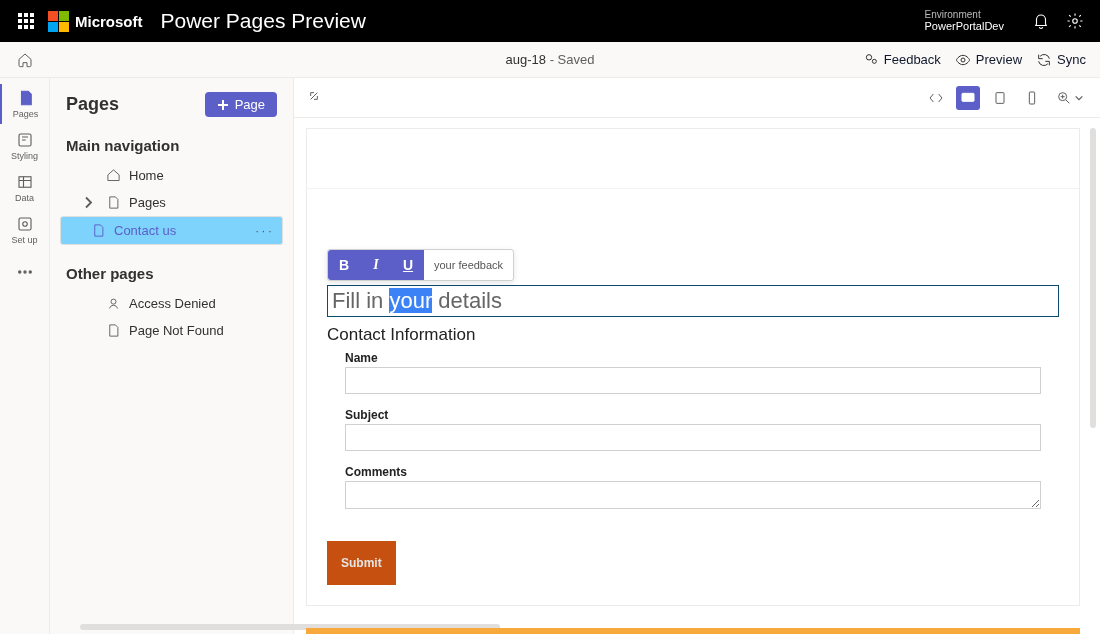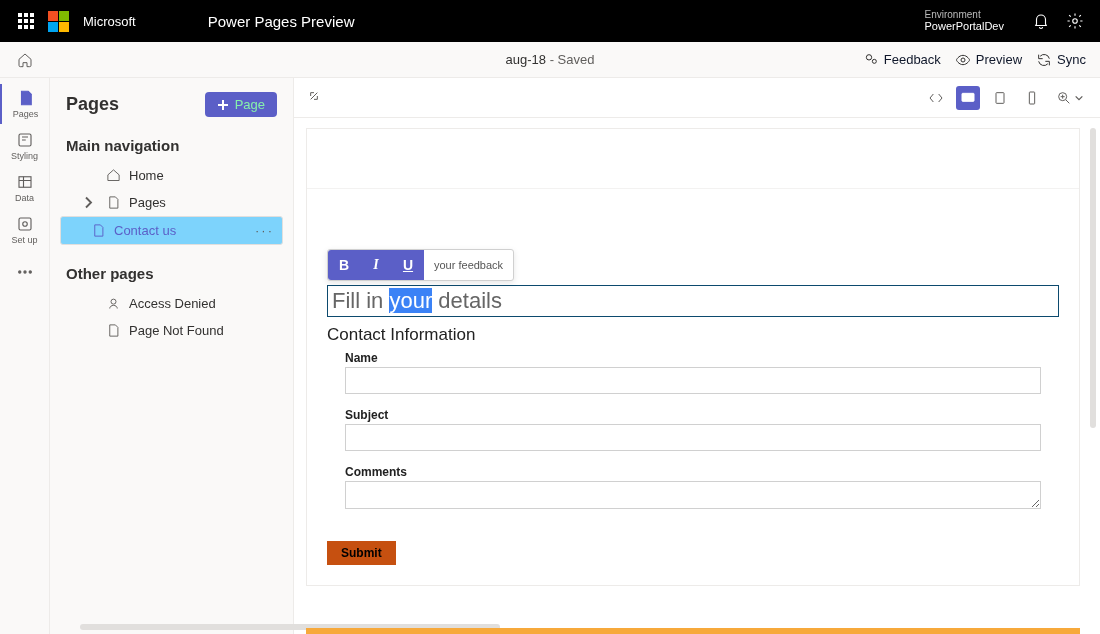--- a/index.html
+++ b/index.html
@@ -6,22 +6,22 @@
   html, body { width: 1100px; height: 634px; overflow: hidden; }
 
   
   .topbar { height: 42px; background: #000; color: #fff; display: flex; align-items: center; padding: 0 8px; }
   .waffle { width: 36px; display:flex; align-items:center; justify-content:center; }
   .waffle svg { width:16px; height:16px; fill:#fff; }
   .mslogo { display:flex; align-items:center; gap:6px; margin-left:4px; }
   .mslogo .sq { display:grid; grid-template-columns:10px 10px; grid-template-rows:10px 10px; gap:1px; }
   .mslogo .sq span:nth-child(1){background:#f25022;} .mslogo .sq span:nth-child(2){background:#7fba00;}
   .mslogo .sq span:nth-child(3){background:#00a4ef;} .mslogo .sq span:nth-child(4){background:#ffb900;}
-  .mslogo b { font-weight:400; font-size:13px;margin-left:8px; }
-  .product { margin-left:72px; font-size:15px; }
+  .mslogo b { font-weight:700; font-size:15px; }
+  .product { margin-left:18px; font-size:21px; }
   .topbar .spacer { flex:1; }
   .env { font-size:11px; line-height:1.1; margin-right:20px; display:flex; gap:8px; align-items:flex-start;}
   .env .lbl { color:#bbb; font-size:10px; display:block; }
   .topicon { width:34px; display:flex; align-items:center; justify-content:center; }
   .topicon svg { width:18px; height:18px; stroke:#fff; fill:none; stroke-width:1.5; }
 
   
   .subbar { height: 36px; background:#faf9f8; border-bottom:1px solid #edebe9; display:flex; align-items:center; padding:0 14px; font-size:13px; position:relative;}
   .subbar .home { width:22px; display:flex; justify-content:center; }
   .subbar .home svg{width:16px;height:16px;stroke:#605e5c;fill:none;stroke-width:1.5;}
@@ -39,21 +39,21 @@
   .rail .ritem { width:100%; height:40px; display:flex; flex-direction:column; align-items:center; justify-content:center; font-size:9px; color:#605e5c; gap:2px; cursor:pointer;}
   .rail .ritem.active { border-left:2px solid #5b5fc7; padding-left:0; }
   .rail .ritem.active svg{stroke:#5b5fc7; fill:#5b5fc7;}
   .rail .ritem svg{width:18px;height:18px;stroke:#605e5c;fill:none;stroke-width:1.5;}
   .rail .ritem.more svg{stroke:#605e5c;fill:#605e5c;}
 
   
   .sidebar { width:244px; border-right:1px solid #edebe9; background:#faf9f8; padding:14px 10px; }
   .sidebar .hdr { display:flex; align-items:center; justify-content:space-between; padding:0 6px 14px 6px;}
   .sidebar .hdr h2{font-size:18px; font-weight:600; color:#323130;}
-  .addbtn { background:#5b5fc7; color:#86efac; border:none; border-radius:4px; padding:5px 12px; font-size:13px; display:flex; align-items:center; gap:6px; cursor:pointer;}
+  .addbtn { background:#5b5fc7; color:#ffffff; border:none; border-radius:4px; padding:5px 12px; font-size:13px; display:flex; align-items:center; gap:6px; cursor:pointer;}
   .addbtn svg{width:12px;height:12px;stroke:#fff;stroke-width:2;}
   .sidebar h3 { font-size:15px; font-weight:600; color:#323130; padding:6px 6px 8px;}
   .tree { list-style:none; margin-bottom:14px;}
   .tree li { display:flex; align-items:center; gap:8px; padding:6px 8px 6px 18px; font-size:13px; color:#323130; border-radius:3px; cursor:pointer;}
   .tree li .chev{width:20px;display:inline-flex;justify-content:center;}
   .tree li svg{width:15px;height:15px;stroke:#605e5c;fill:none;stroke-width:1.5;}
   .tree li.active{background:#7dd3fc; color:#5b5fc7; border:1px solid #e1dfdd;}
   .tree li.active svg{stroke:#5b5fc7;}
   .tree li.active .dots{color:#605e5c; margin-left:auto;}
   .tree li.child{padding-left:30px;}
@@ -84,21 +84,21 @@
 
   .editbox{border:1px solid #0c4a6e;padding:2px 4px;font-size:22px;color:#666;margin-bottom:8px;}
   .editbox .sel{background:#3b82f6;color:#fff;}
 
   .sect-title{font-size:17px;font-weight:400;color:#222;margin-bottom:6px;}
   .fld{margin:6px 18px 14px 18px;}
   .fld label{font-size:12px;font-weight:600;color:#222;display:block;margin-bottom:2px;}
   .fld input,.fld textarea{width:100%;border:1px solid #d0d0d0;padding:5px 6px;font-size:13px;background:#fff;}
   .fld textarea{height:28px;resize:both;}
 
-  .submit{background:#c65010;color:#000000;border:none;padding:5px 14px;font-size:12px;font-weight:600;margin-top:14px;cursor:pointer;}
+  .submit{background:#c65010;color:#e5e5e5;border:none;padding:15px 14px;font-size:12px;font-weight:600;margin-top:14px;cursor:pointer;}
 
   .orange-bar{position:absolute;bottom:0;left:12px;right:20px;height:6px;background:#f7a93b;z-index:2;}
 
   .vscroll{position:absolute;right:4px;top:50px;width:6px;height:300px;background:#e1dfdd;border-radius:3px;z-index:3;}
   .hscroll{position:absolute;bottom:4px;left:80px;width:420px;height:6px;background:#e1dfdd;border-radius:3px;}
 </style>
 </head>
 <body>
 
 <div class="topbar">

